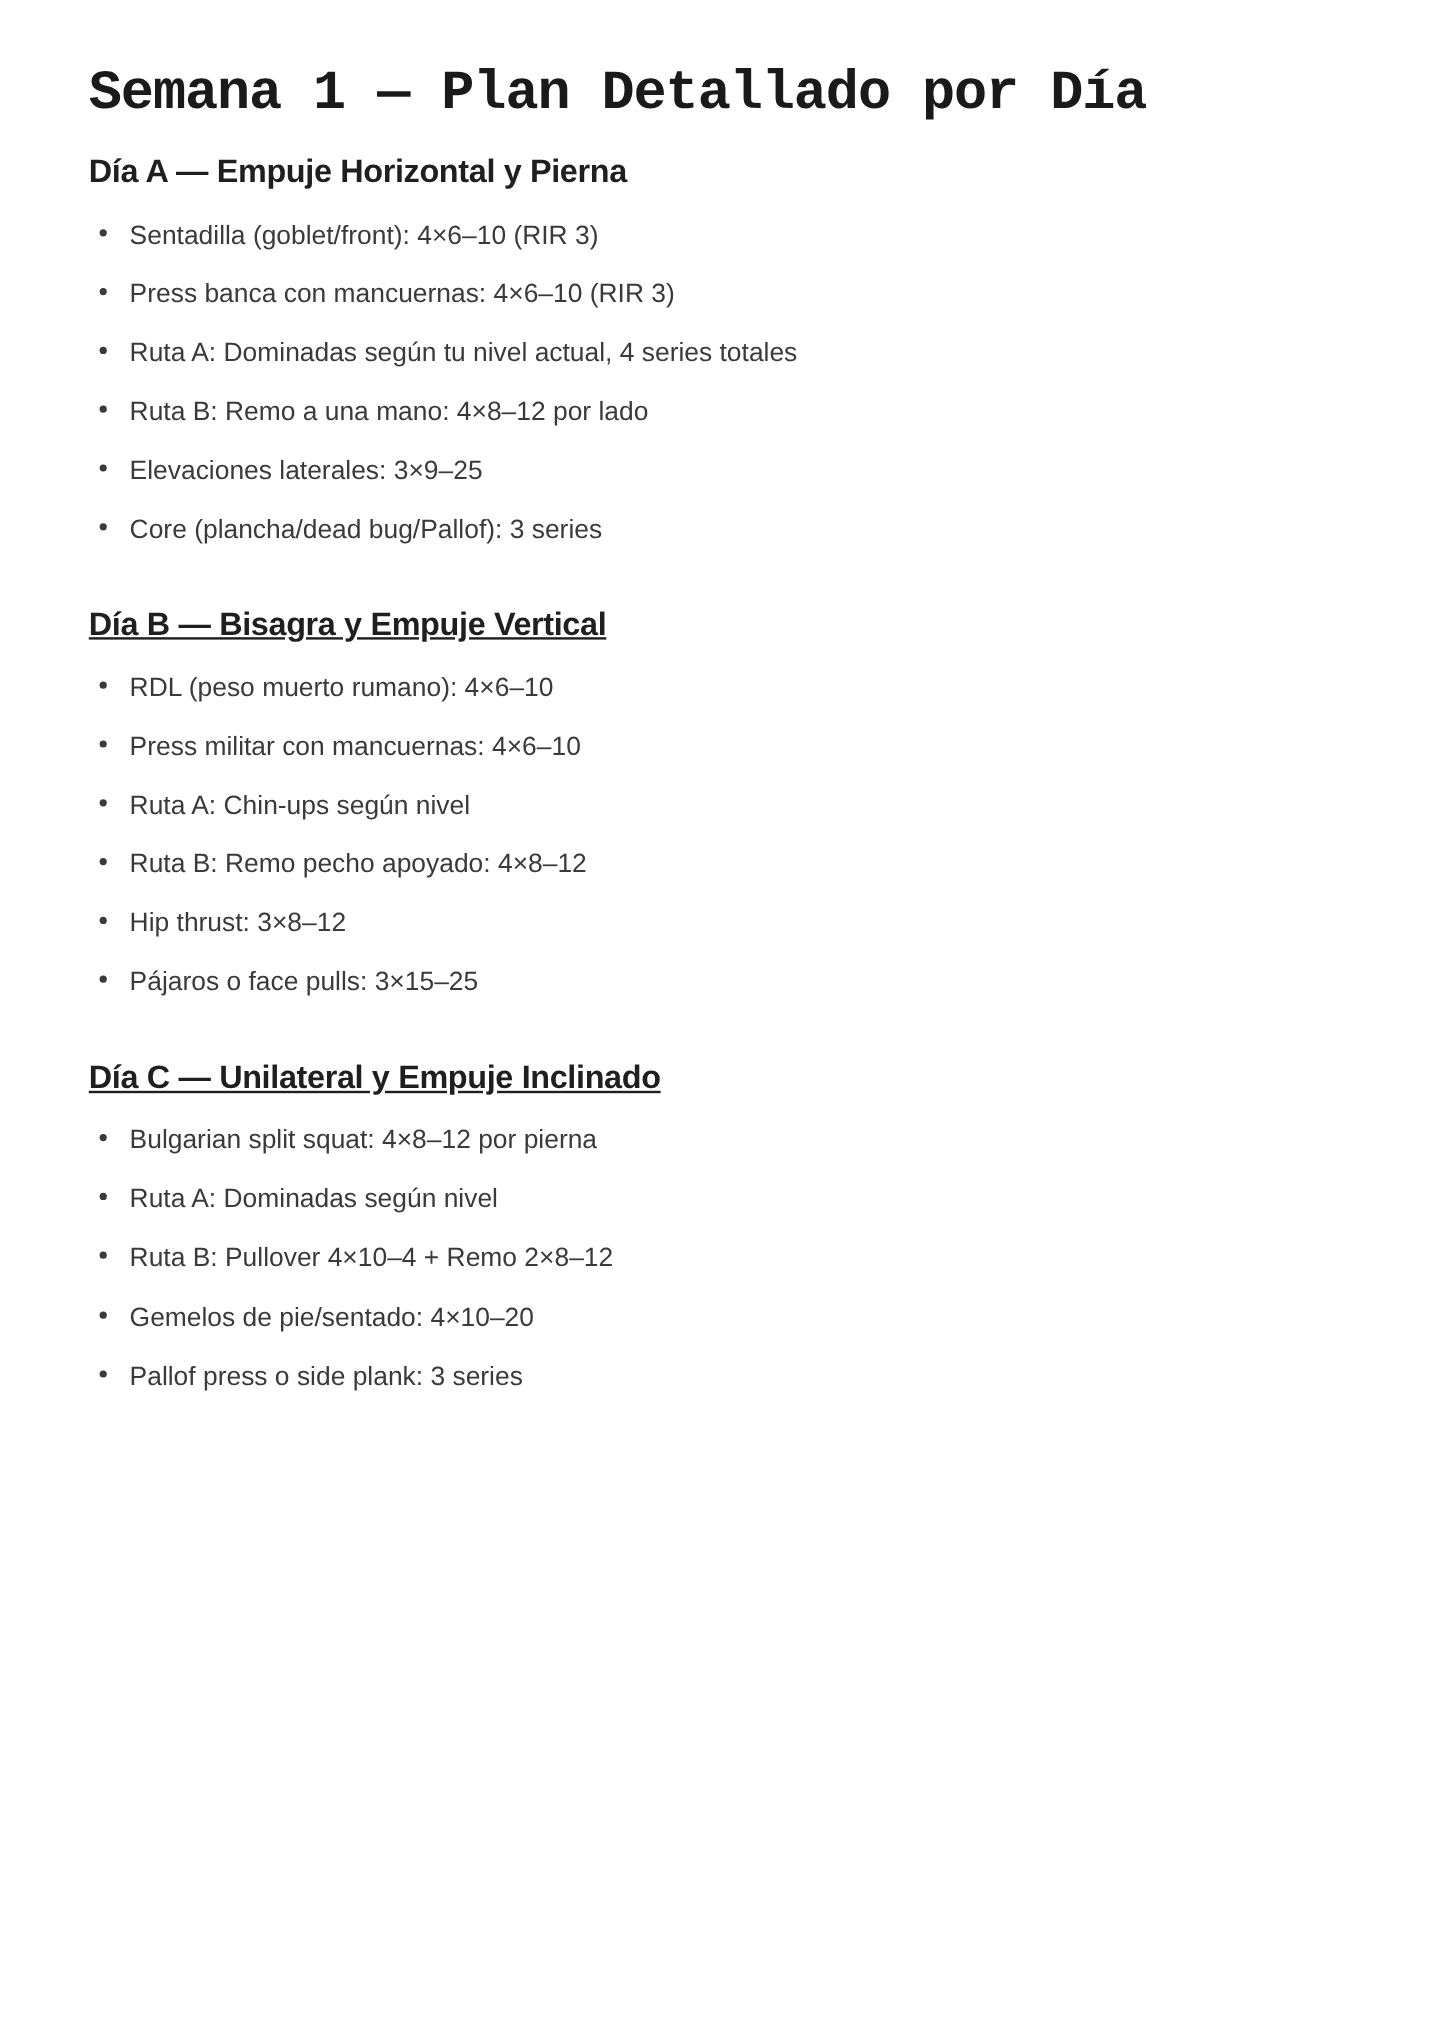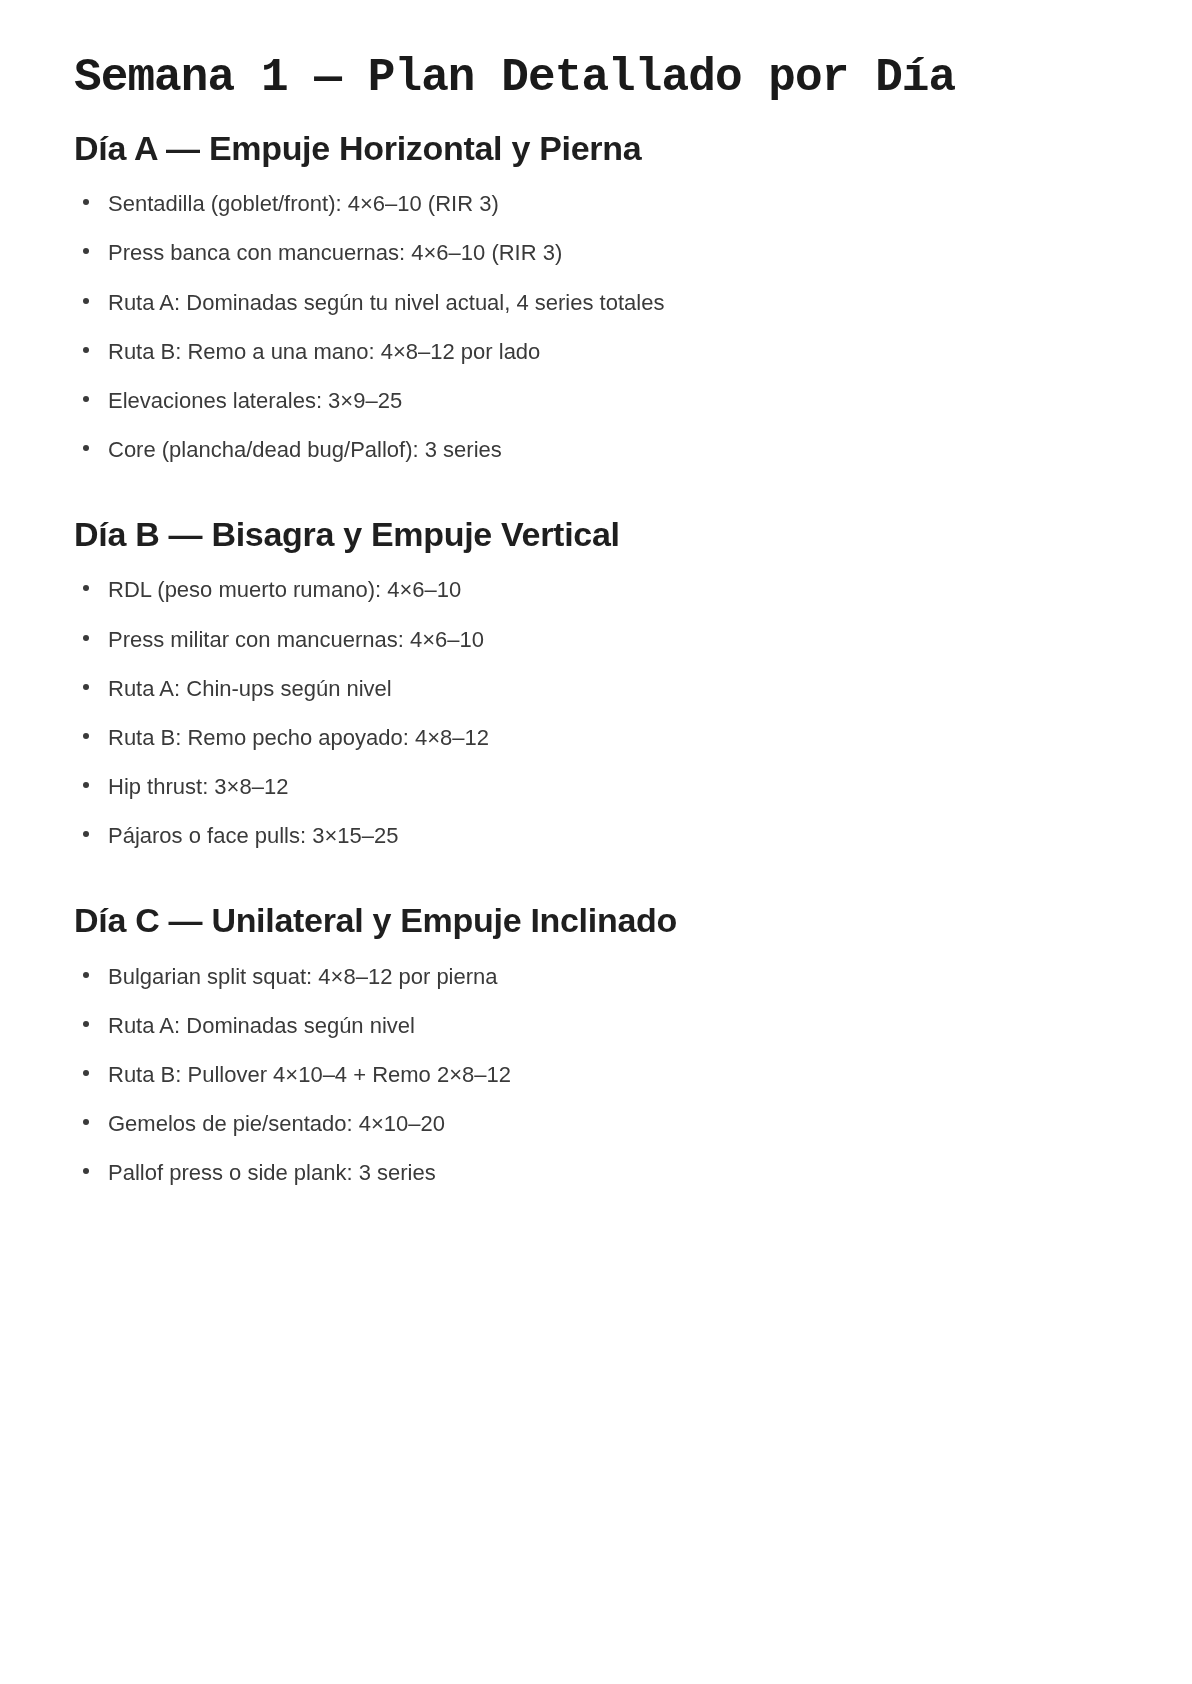--- a/index.html
+++ b/index.html
@@ -27,29 +27,30 @@
     font-weight: 700;
     letter-spacing: -0.9px;
     color: #1a1a1a;
     margin: 0 0 22px 0;
     font-family: Liberation Mono, monospace;
   }
   .section {
     margin: 0 0 10px 0;
   }
   .section-heading {
-    font-size: 34px;
+    font-size: 27px;
     line-height: 1.25;
     font-weight: 700;
     letter-spacing: -0.3px;
     color: #1f1f1f;
     margin: 0 0 18px 0;
   }
   .section + .section .section-heading {
     margin-top: 46px;
+    text-decoration: underline;
   }
   ul.items {
     list-style: none;
     margin: 0;
     padding: 0;
   }
   ul.items li {
     position: relative;
     font-size: 22px;
     line-height: 1.55;

